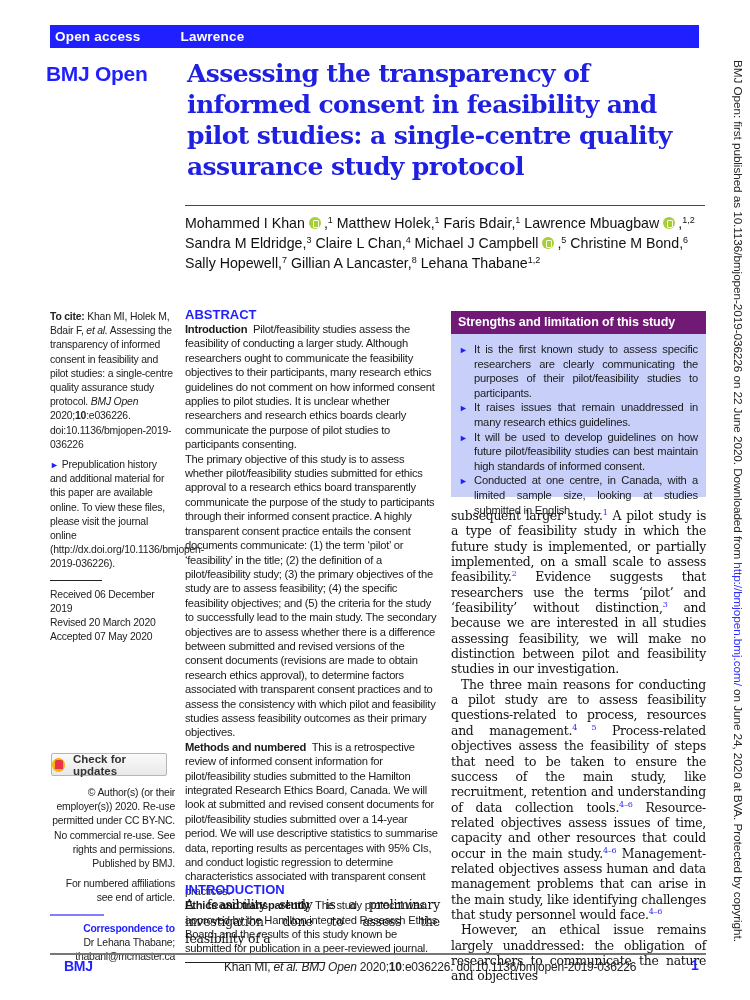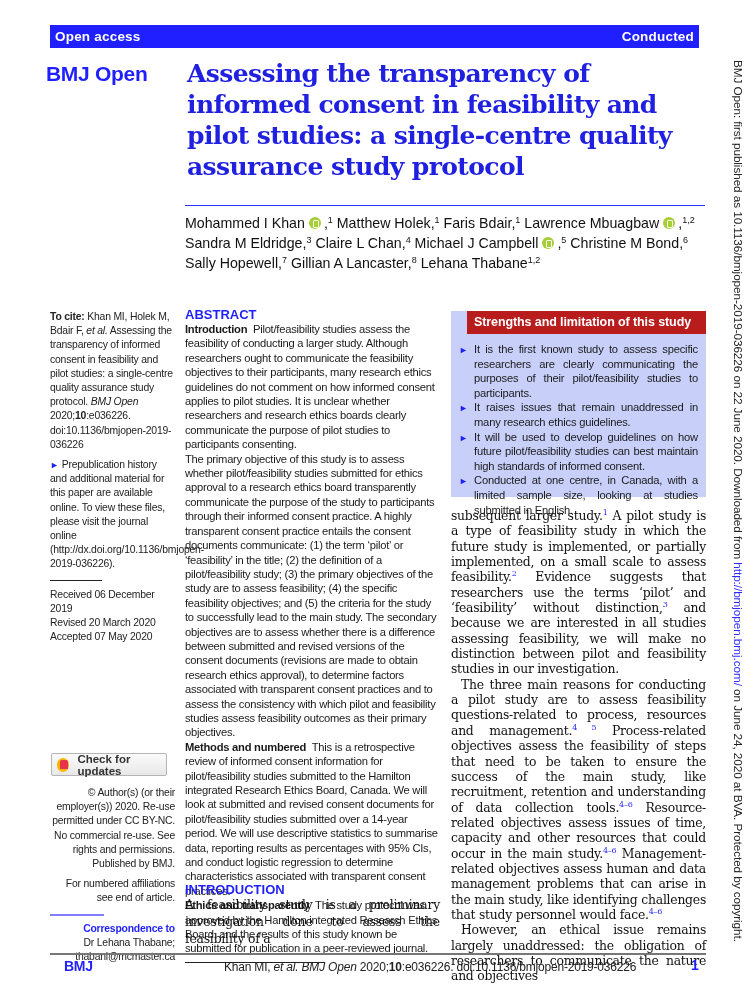--- a/index.html
+++ b/index.html
@@ -1,20 +1,20 @@
 <!DOCTYPE html>
 <html><head>
 <meta charset="utf-8">
 <style>
   * { box-sizing: border-box; margin: 0; padding: 0; }
   html, body { width: 750px; height: 1000px; background: #ffffff; overflow: hidden; }
   body { position: relative; font-family: "Liberation Sans", sans-serif; color: #111; }
 
   .topbar { position: absolute; left: 50px; top: 25px; width: 649px; height: 23px; background: #1f1fff;
-            display: flex; justify-content: space-between; align-items: center; padding: 0 5px; }
+            display: flex; justify-content: flex-start; align-items: center; padding: 0 5px; gap: 40px; }
   .topbar span { color: #fff; font-weight: bold; font-size: 13.5px; font-family: "Liberation Sans", sans-serif; letter-spacing: 0.2px; }
 
   .brand { position: absolute; left: 46px; top: 62px; font-family: "Liberation Sans", sans-serif; font-weight: bold;
            color: #1f1fff; font-size: 21px; letter-spacing: -0.3px; }
   .title { position: absolute; left: 187px; top: 58px; width: 520px; font-family: "DejaVu Serif", serif; font-weight: bold;
            color: #2020e0; font-size: 25px; line-height: 31px; letter-spacing: -0.6px; }
 
   .title-rule { position: absolute; left: 185px; top: 205px; width: 520px; height: 1px; background: #3030ff; }
 
   .authors { position: absolute; left: 185px; top: 213px; width: 530px; font-size: 14.2px; line-height: 20px; color: #111; }
@@ -22,40 +22,40 @@
   .orcid { display: inline-block; width: 12px; height: 12px; border-radius: 50%; background: #a6ce39; vertical-align: -1px; margin: 0 3px 0 4px; position: relative; }
   .orcid::after { content: ""; position: absolute; left: 4px; top: 3px; width: 4px; height: 6px; border: 1px solid #fff; border-radius: 1px; opacity: 0.9; }
 
   .sidebar { position: absolute; left: 50px; top: 310px; width: 125px; font-family: "Liberation Sans", sans-serif; font-size: 10.4px; line-height: 14.2px; color: #222; letter-spacing: -0.2px; }
   .sidebar b { font-weight: bold; }
   .sidebar .para { margin-bottom: 6px; }
   .sidebar .tri { color: #1f1fff; font-size: 9px; margin-right: 3px; }
   .sidebar .rule { width: 52px; height: 1px; background: #222; margin: 8px 0 7px; }
 
   .checkbtn { position: absolute; left: 51px; top: 753px; width: 116px; height: 23px; border: 1px solid #b5b5b5; background: linear-gradient(#fafafa, #e8e8e8);
-              border-radius: 2px; display: flex; align-items: center; padding-left: 5px; }
+              border-radius: 2px; display: flex; align-items: center; }
   .checkbtn .ico { width: 14px; height: 14px; border-radius: 50%; background: #f5b700; position: relative; margin-right: 8px; }
   .checkbtn .ico::after { content: ""; position: absolute; left: 3px; top: 2px; width: 8px; height: 9px; background: #e8334a; border-radius: 2px 2px 0 0; }
   .checkbtn span { font-size: 11.5px; color: #333; font-weight: bold; }
 
   .sidebar2 { position: absolute; left: 50px; top: 786px; width: 125px; font-size: 10.4px; line-height: 14.2px; color: #222; letter-spacing: -0.2px; text-align: right; }
   .sidebar2 .para { margin-bottom: 6px; }
   .sidebar2 .rule.blue { width: 54px; height: 2px; background: #8080ff; margin: 8px 0 6px; }
   .sidebar2 .corr-head { color: #1f1fff; font-weight: bold; }
 
   .abstract { position: absolute; left: 185px; top: 307px; width: 255px; font-family: "Liberation Sans", sans-serif; font-size: 11.2px; line-height: 14.4px; color: #1a1a1a; letter-spacing: -0.25px; }
   .abstract h2 { color: #1f1fff; font-size: 13px; font-weight: bold; line-height: 15px; letter-spacing: 0; }
   .abstract b { font-weight: bold; }
   .abstract .rule { width: 138px; height: 1px; background: #222; margin-top: 6px; }
 
   .intro-head { position: absolute; left: 185px; top: 882px; color: #1f1fff; font-weight: bold; font-size: 13px; }
   .intro-text { position: absolute; left: 185px; top: 896px; width: 255px; font-family: "DejaVu Serif", serif; font-size: 12.4px; line-height: 17.2px; text-align: justify; letter-spacing: -0.2px; }
 
   .box { position: absolute; left: 451px; top: 311px; width: 255px; height: 186px; background: #c8d0fa; }
-  .box-head { background: #b91c1c; color: #fff; font-weight: bold; font-size: 12.5px; height: 23px; line-height: 23px; padding-left: 7px; letter-spacing: -0.1px; margin-left: 16px; }
+  .box-head { background: #701a75; color: #fff; font-weight: bold; font-size: 12.5px; height: 23px; line-height: 23px; padding-left: 7px; letter-spacing: -0.1px; }
   .box ul { list-style: none; padding: 8px 8px 0 8px; }
   .box li { display: flex; font-size: 11.2px; line-height: 14.6px; color: #1a1a1a; text-align: justify; letter-spacing: -0.2px; margin-bottom: 0px; }
   .box li .tri { color: #1f1fff; font-size: 9px; width: 15px; flex: none; padding-top: 1px; }
 
   .bodytext { position: absolute; left: 451px; top: 508px; width: 255px; font-family: "DejaVu Serif", serif; font-size: 12.4px; line-height: 15.35px; text-align: justify; color: #111; letter-spacing: -0.25px; }
   .bodytext p { margin: 0; }
   .bodytext p.indent { text-indent: 10px; }
   .bodytext sup { color: #2b2bff; font-size: 8px; vertical-align: 5px; line-height: 0; }
 
   .footer-rule { position: absolute; left: 50px; top: 953px; width: 656px; height: 2px; background: #777; }
@@ -66,21 +66,21 @@
 
   .vertical { position: absolute; left: 727px; top: 60px; width: 18px; height: 900px; }
   .vertical .rot { position: absolute; left: 0; top: 0; transform-origin: 0 0; transform: translate(18px, 0) rotate(90deg); white-space: nowrap; font-size: 11.8px; color: #222; letter-spacing: -0.1px; }
   .vertical .link { color: #2b2bff; }
 </style>
 </head>
 <body>
 
 <div class="topbar">
   <span>Open access</span>
-  <span>Conducted</span>
+  <span>Lawrence</span>
 </div>
 
 <div class="brand">BMJ Open</div>
 <h1 class="title">Assessing the transparency of informed consent in feasibility and pilot studies: a single-centre quality assurance study protocol</h1>
 <div class="title-rule"></div>
 
 <div class="authors">
   <span>Mohammed I Khan</span><span class="orcid"></span>,<sup>1</sup>
   <span>Matthew Holek</span>,<sup>1</sup>
   <span>Faris Bdair</span>,<sup>1</sup>

